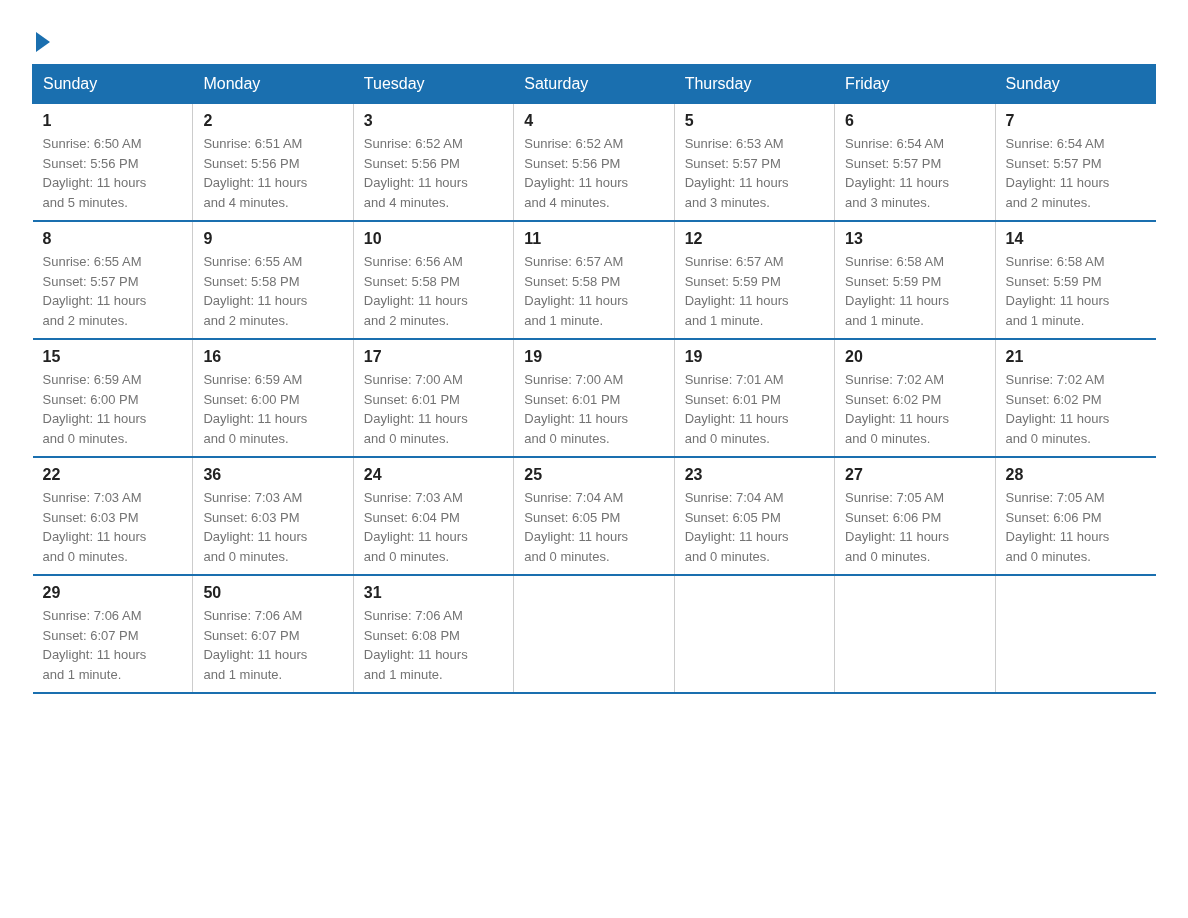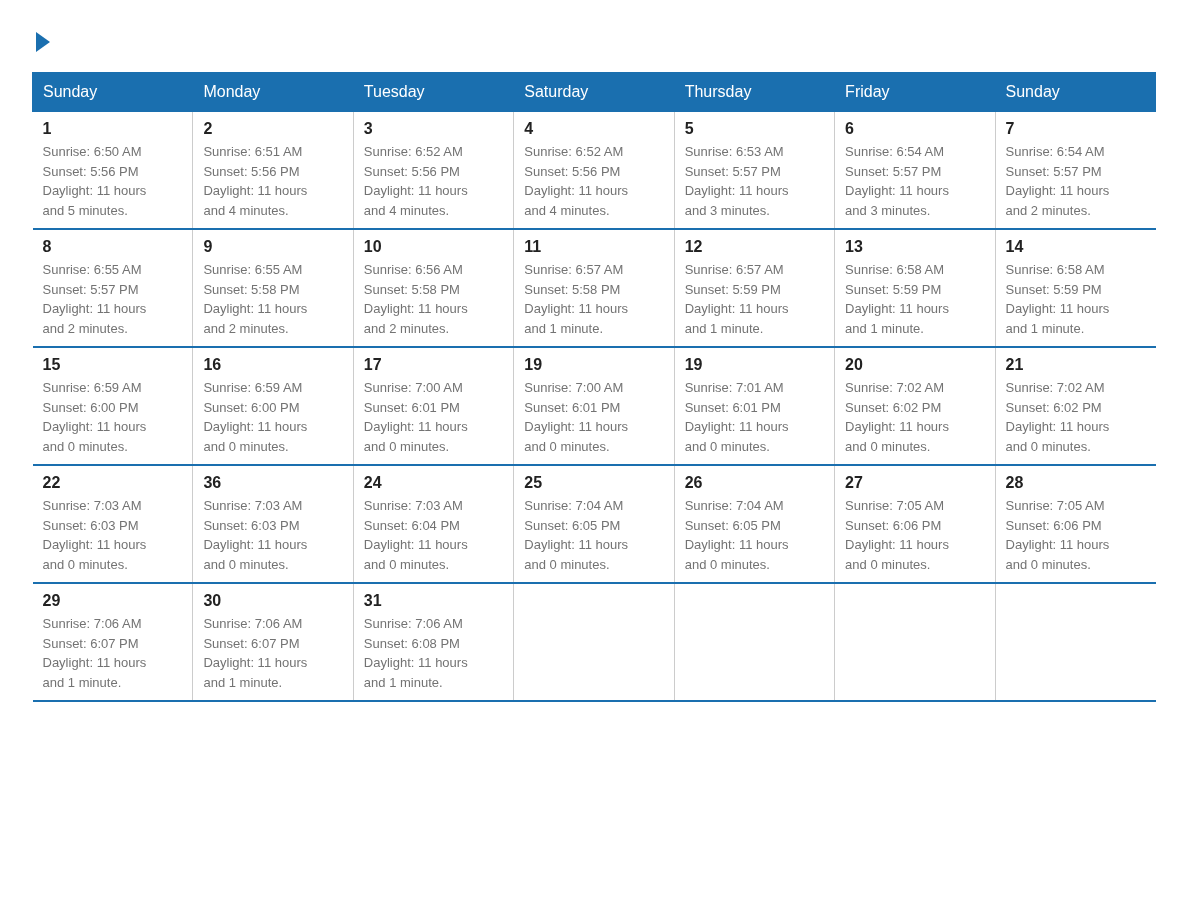--- a/index.html
+++ b/index.html
@@ -56,21 +56,21 @@
       line-height: 1.1;
     }
     .subtitle {
       font-size: 22px;
       color: #333;
       margin-top: 4px;
     }
     table {
       width: 100%;
       border-collapse: collapse;
-      margin-top: 20px;
+      margin-top: 12px;
     }
     thead tr {
       background-color: #1a6faf;
     }
     thead th {
       color: #fff;
       font-size: 16px;
       font-weight: normal;
       padding: 10px 10px;
       text-align: left;
@@ -234,39 +234,39 @@
         </td>
         <td>
           <span class="day-number">24</span>
           <div class="day-info">Sunrise: 7:03 AM<br>Sunset: 6:04 PM<br>Daylight: 11 hours<br>and 0 minutes.</div>
         </td>
         <td>
           <span class="day-number">25</span>
           <div class="day-info">Sunrise: 7:04 AM<br>Sunset: 6:05 PM<br>Daylight: 11 hours<br>and 0 minutes.</div>
         </td>
         <td>
-          <span class="day-number">26</span>
+          <span class="day-number">23</span>
           <div class="day-info">Sunrise: 7:04 AM<br>Sunset: 6:05 PM<br>Daylight: 11 hours<br>and 0 minutes.</div>
         </td>
         <td>
           <span class="day-number">27</span>
           <div class="day-info">Sunrise: 7:05 AM<br>Sunset: 6:06 PM<br>Daylight: 11 hours<br>and 0 minutes.</div>
         </td>
         <td>
           <span class="day-number">28</span>
           <div class="day-info">Sunrise: 7:05 AM<br>Sunset: 6:06 PM<br>Daylight: 11 hours<br>and 0 minutes.</div>
         </td>
       </tr>
       <tr>
         <td>
           <span class="day-number">29</span>
           <div class="day-info">Sunrise: 7:06 AM<br>Sunset: 6:07 PM<br>Daylight: 11 hours<br>and 1 minute.</div>
         </td>
         <td>
-          <span class="day-number">30</span>
+          <span class="day-number">50</span>
           <div class="day-info">Sunrise: 7:06 AM<br>Sunset: 6:07 PM<br>Daylight: 11 hours<br>and 1 minute.</div>
         </td>
         <td>
           <span class="day-number">31</span>
           <div class="day-info">Sunrise: 7:06 AM<br>Sunset: 6:08 PM<br>Daylight: 11 hours<br>and 1 minute.</div>
         </td>
         <td></td>
         <td></td>
         <td></td>
         <td></td>

